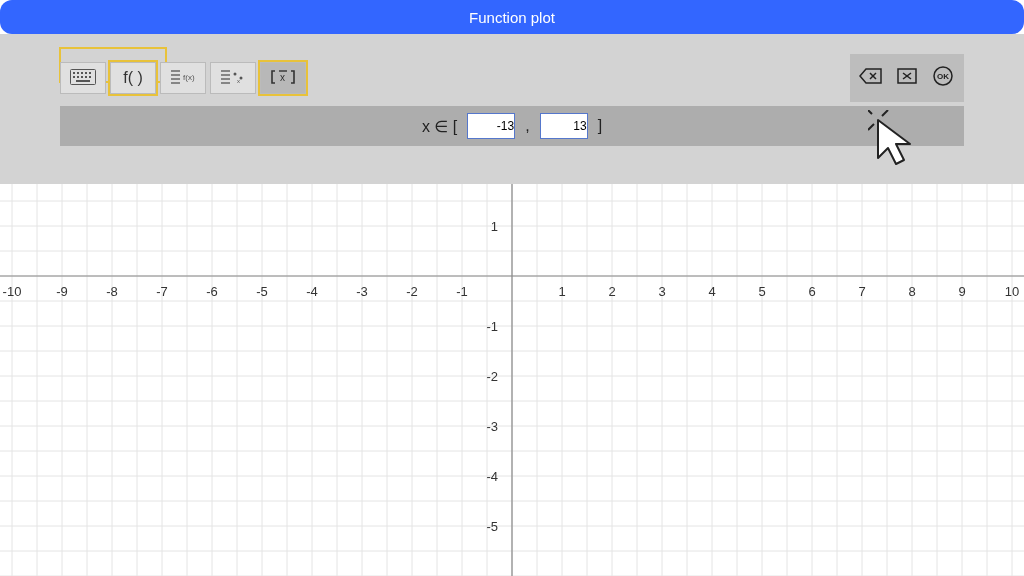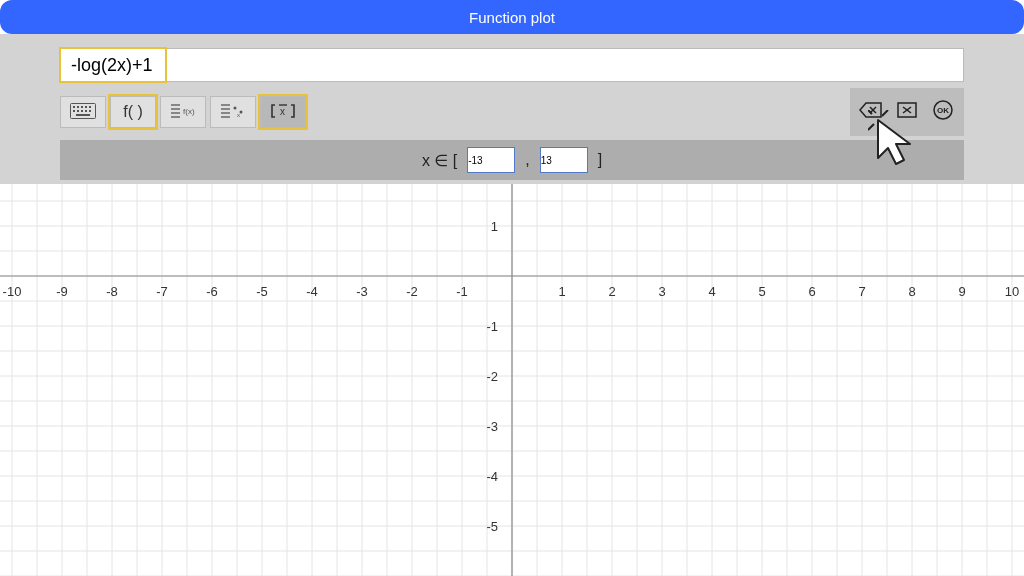--- a/index.html
+++ b/index.html
@@ -16,41 +16,38 @@
   .tool-row { display: flex; align-items: center; margin-top: 12px; height: 36px; }
   .tool-left { display: flex; gap: 4px; }
   .tool-btn { width: 46px; height: 32px; background: #e0e0e0; border: 1px solid #bbb; display: flex; align-items: center; justify-content: center; font-size: 14px; color: #333; position: relative; cursor: pointer; }
   .tool-btn.dark { background: #b8b8b8; }
   .hl-box { position: absolute; border: 2px solid #e8c23a; pointer-events: none; }
 
   .tool-right { margin-left: auto; display: flex; align-items: center; gap: 6px; background: #bdbdbd; padding: 2px 6px; height: 48px; }
   .right-btn { width: 30px; height: 26px; display: flex; align-items: center; justify-content: center; cursor: pointer; }
 
   .domain-row { background: #adadad; height: 40px; margin-top: 10px; display: flex; align-items: center; justify-content: center; font-size: 16px; color: #222; gap: 10px; }
-  .dom-input { width: 48px; height: 26px; border: 1px solid #5577cc; text-align: left; font-size: 10px; background: #fff; }
+  .dom-input { width: 48px; height: 26px; border: 1px solid #5577cc; text-align: right; font-size: 12px; background: #fff; }
 
   .plot-area { position: absolute; top: 184px; left: 0; right: 0; bottom: 0; background: #fff; }
   .plot-area svg { width: 100%; height: 100%; display: block; }
   .grid-line { stroke: #e4e4e4; stroke-width: 1; }
   .axis-line { stroke: #888; stroke-width: 1.2; }
   .tick-label { font-size: 13px; fill: #333; font-family: Arial; }
 
   .cursor { position: absolute; top: 110px; left: 868px; pointer-events: none; }
 </style>
 </head>
 <body>
 
 <div class="title-bar">
   <span>Function plot</span>
 </div>
 
 <div class="control-panel">
-  <div class="input-row">
-    <input class="expr-input" value="-log(2x)+1" style="">
-  </div>
   <div class="expr-hl"></div>
 
   <div class="tool-row">
     <div class="tool-left">
       <div class="tool-btn">
         <span>
           <svg width="26" height="16" viewBox="0 0 26 16">
               <rect x="0.5" y="0.5" width="25" height="15" rx="1" fill="none" stroke="#555"></rect>
               <g fill="#555">
                 <rect x="3" y="3" width="2" height="2"></rect>

